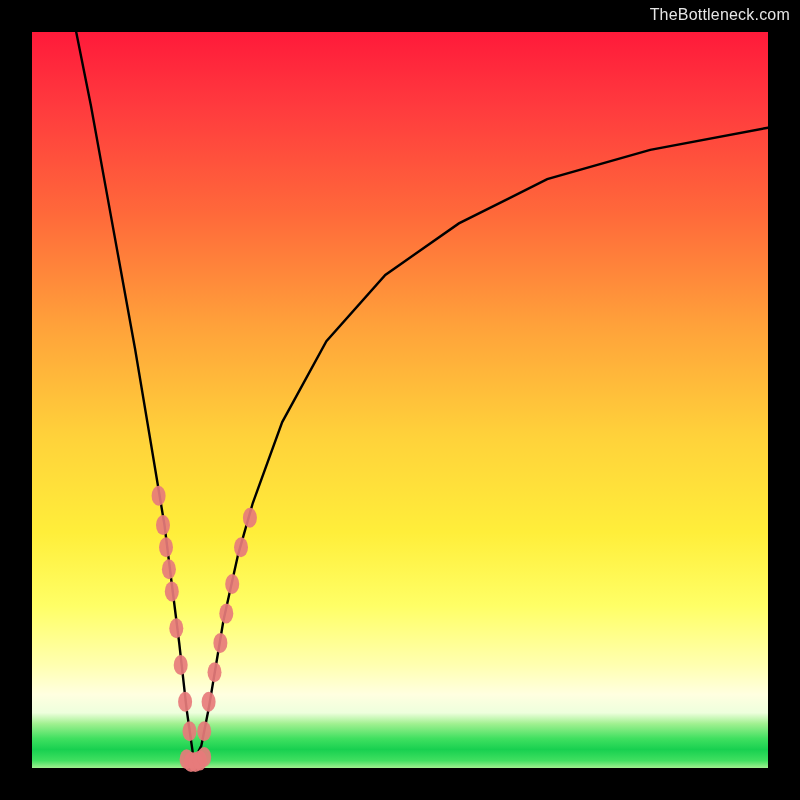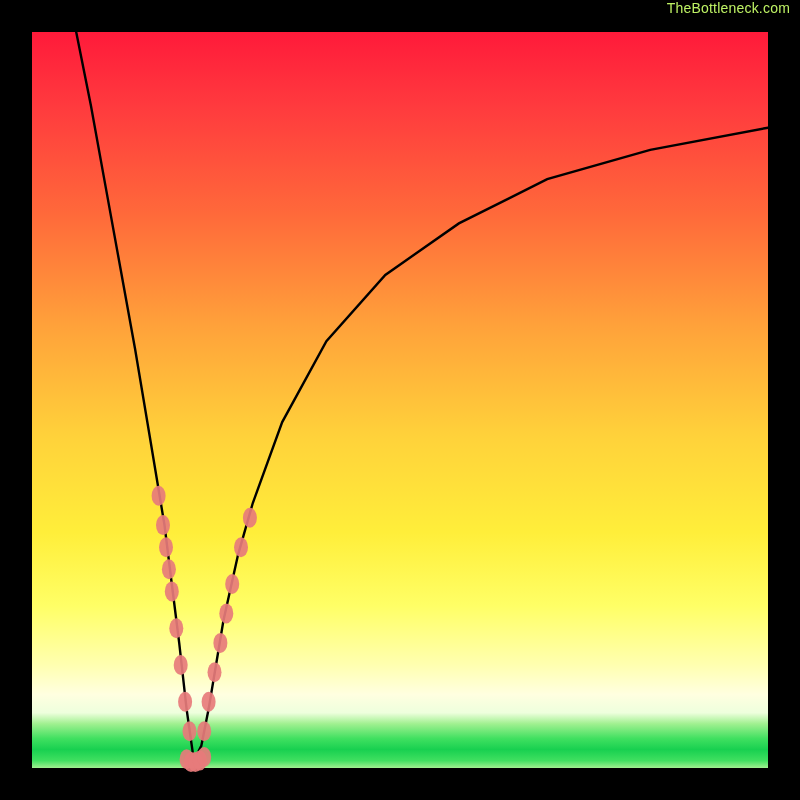--- a/index.html
+++ b/index.html
@@ -40,24 +40,24 @@
       #eeffdd 92.5%,
       #a0f090 94%,
       #40e060 96%,
       #18d050 97.5%,
       #40e060 99%,
       #a0f090 100%
     );
   }
   .watermark {
     position: absolute;
-    top: 0;
+    top: 6px;
     right: 10px;
-    color: #bef264;
-    font-size: 14px;
+    color: #e5e5e5;
+    font-size: 16px;
     letter-spacing: 0.2px;
     user-select: none;
   }
   svg.curve {
     position: absolute;
     left: 0;
     top: 0;
     width: 736px;
     height: 736px;
     overflow: visible;

